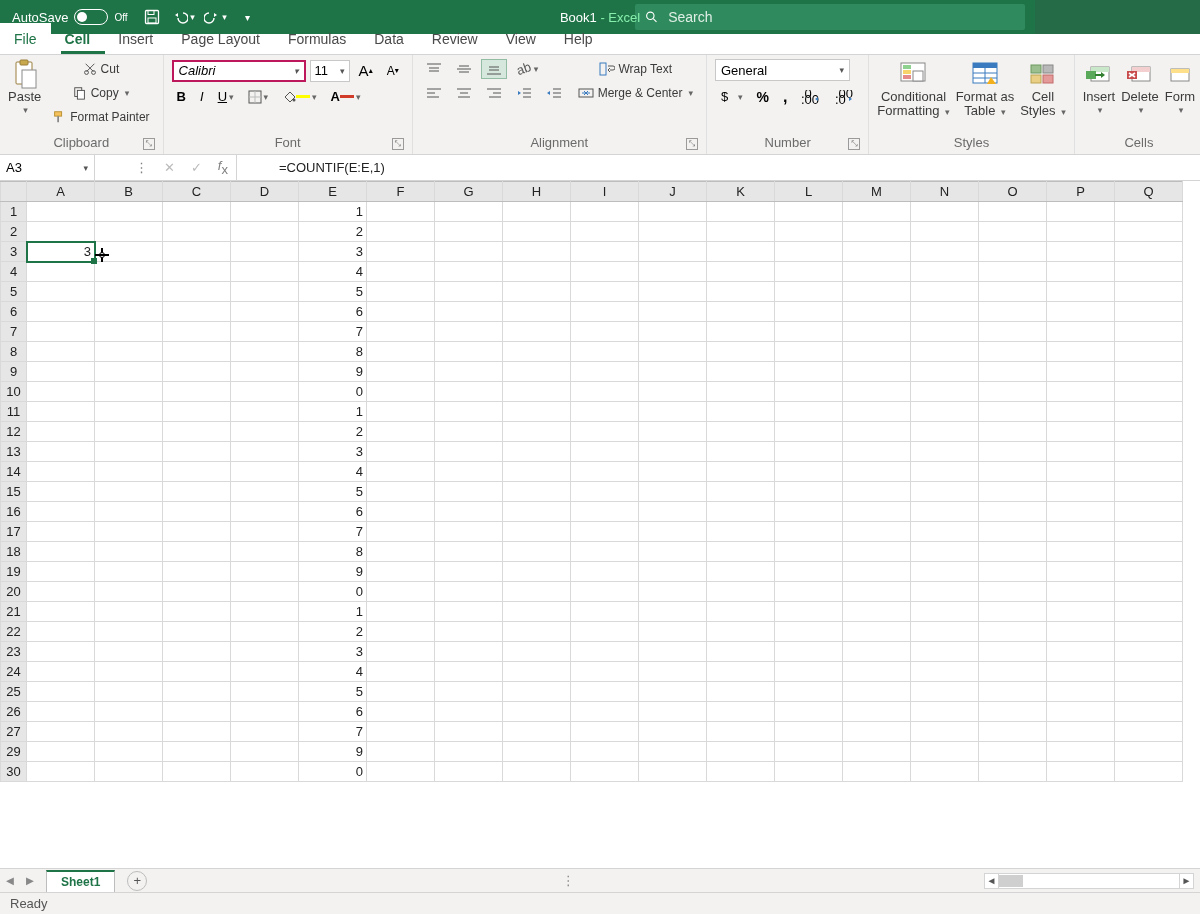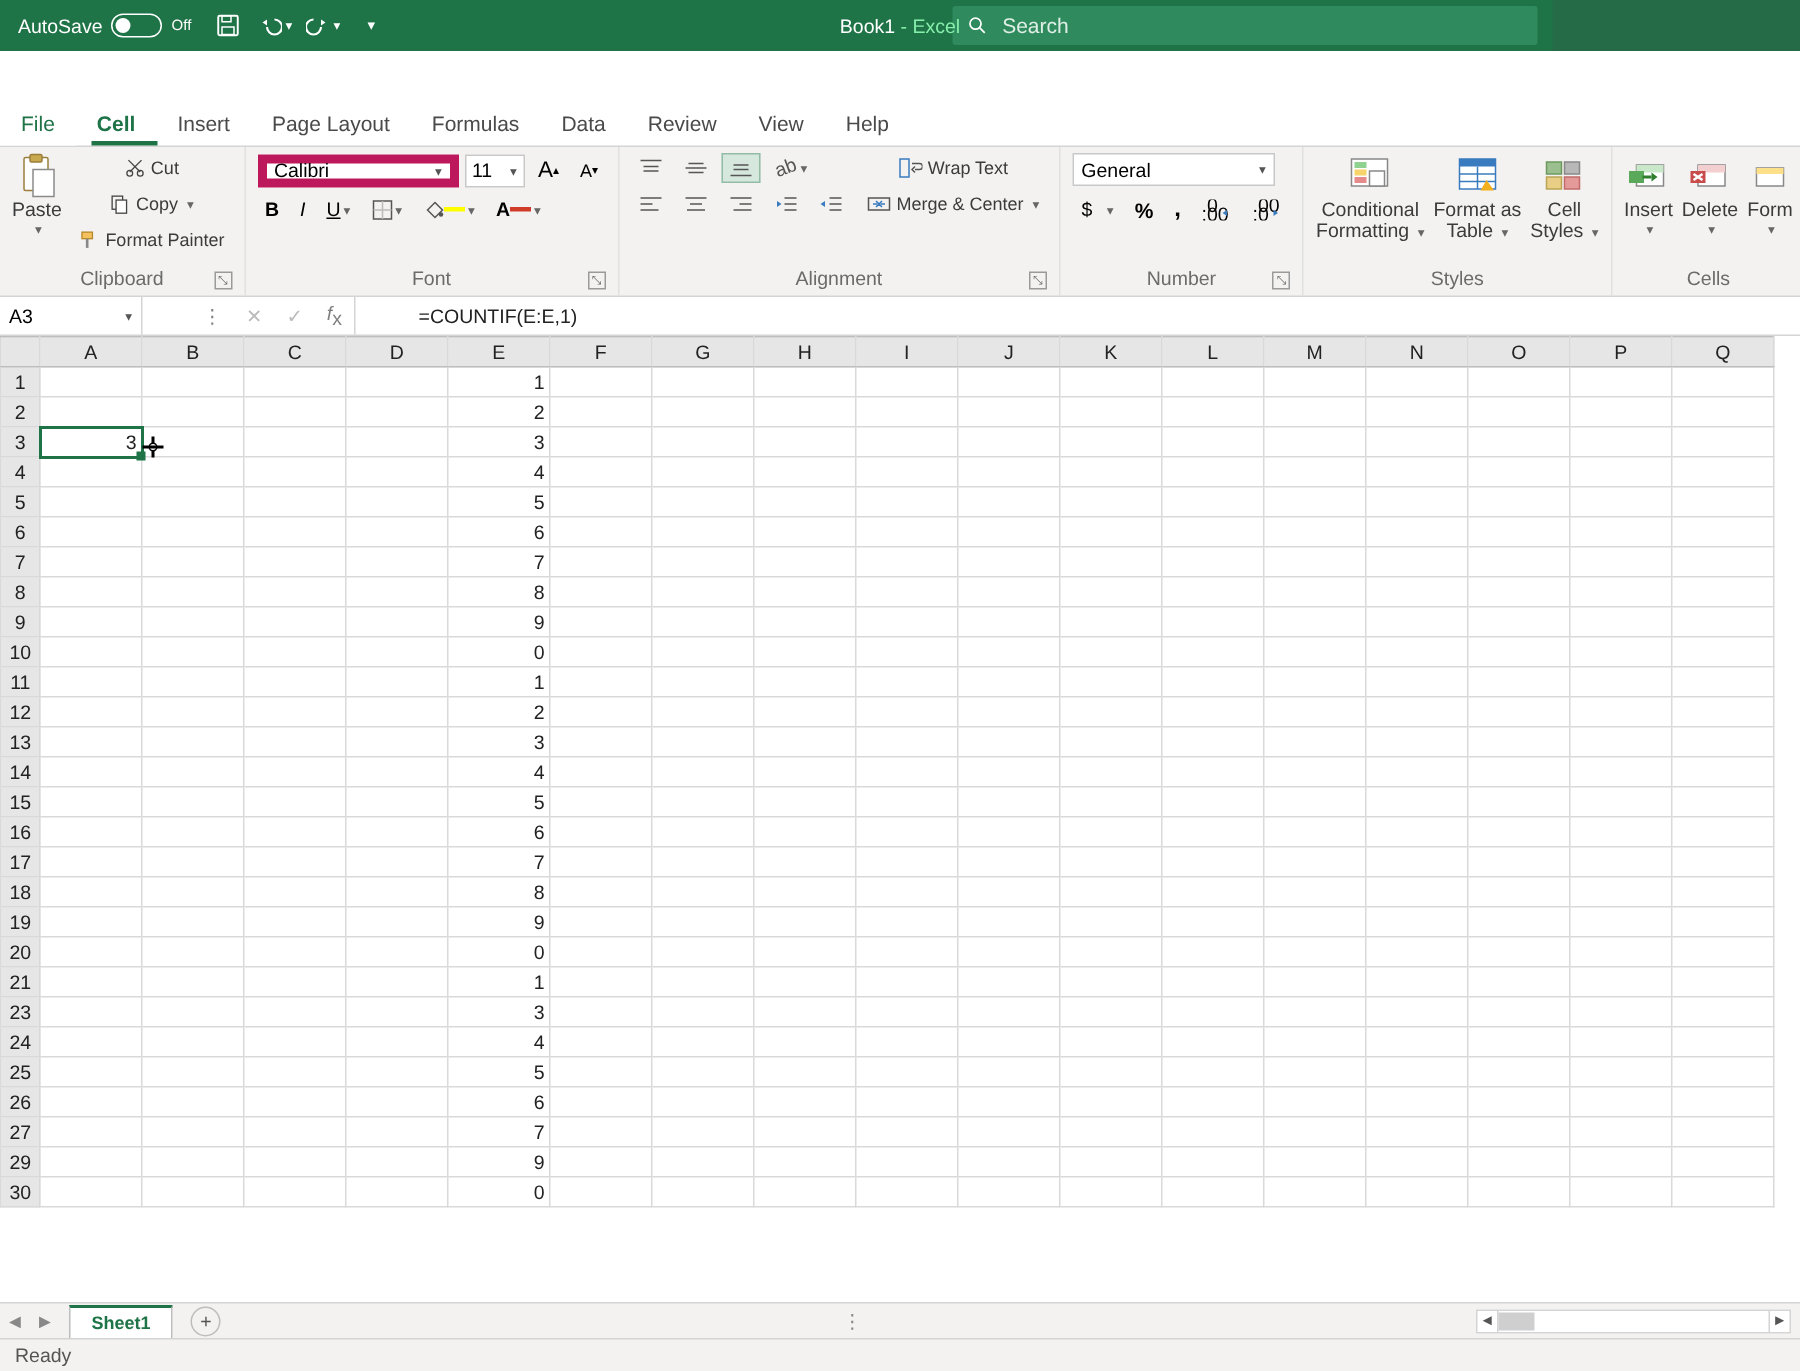--- a/index.html
+++ b/index.html
@@ -13,42 +13,42 @@
 .qat { display: flex; align-items: center; gap: 4px; }
 .qat-btn { width: 28px; height: 28px; display: flex; align-items: center; justify-content: center; color: #fff; }
 .titlebar-title { position: absolute; left: 50%; transform: translateX(-50%); color: #fff; font-size: 14px; }
 .titlebar-title .dim { color: #86efac; }
 .searchbox { margin-left: auto; background: #2f8b5d; height: 26px; width: 390px; display: flex; align-items: center; border-radius: 2px; padding: 0 10px; gap: 10px; margin-right: 10px; }
 .searchbox input { background: transparent; border: 0; outline: 0; color: #fff; width: 100%; font-size: 14px; }
 .searchbox input::placeholder { color: #dfeee6; }
 .userslot { width: 165px; height: 34px; background: #266b48; }
 
 
-.tabs { height: 21px; background: #fff; border-bottom: 1px solid #d4d4d4; display: flex; align-items: flex-end; margin-top: 43px; }
+.tabs { height: 21px; background: #fff; border-bottom: 1px solid #d4d4d4; display: flex; align-items: flex-end; }
 .tab { padding: 8px 14px 7px; color: #4a4a4a; display: flex; align-items: center; font-size: 14px; }
 .tab.file { background: #fff; color: #1e7347; font-weight: 400; }
 .tab.active { color: #1e7347; font-weight: 600; }
 .tab.active::after { content: ""; position: absolute; margin-top: 28px; height: 3px; background: #1e7347; width: 44px; }
 .tab.active-wrap { position: relative; }
 .tab.active-wrap::after { content:""; position:absolute; left:10px; right:10px; bottom:0; height:3px; background:#1e7347;}
 
 
 .ribbon { background: #f3f2f1; border-bottom: 1px solid #d4d4d4; height: 100px; display: flex; }
 .group { border-right: 1px solid #e0e0e0; padding: 4px 8px 2px; display: flex; flex-direction: column; justify-content: space-between; }
 .group-label { text-align: center; font-size: 11px; color: #6b6b6b; padding-bottom: 2px; position: relative; }
 .dlg { position: absolute; right: 0; bottom: 2px; width: 12px; height: 12px; border: 1px solid #9a9a9a; font-size: 8px; line-height: 9px; text-align: center; color: #6b6b6b; }
 .group-body { display: flex; align-items: flex-start; gap: 6px; }
 .vctrl { display: flex; flex-direction: column; align-items: center; font-size: 11px; color: #3b3b3b; gap: 2px; }
 .vctrl .lbl { line-height: 12px; text-align: center; white-space: nowrap; }
 .iconbox { width: 30px; height: 30px; display: flex; align-items: center; justify-content: center; }
 .stack { display: flex; flex-direction: column; gap: 4px; }
 .row { display: flex; align-items: center; gap: 4px; }
 .small { font-size: 12px; color: #3b3b3b; white-space: nowrap; }
 .btn { padding: 2px 4px; border: 1px solid transparent; display: flex; align-items: center; justify-content: center; }
-.fontname { width: 134px; height: 22px; border: 6px solid #be185d; background: #fff; display:flex; align-items:center; padding:0 5px; justify-content:space-between; font-size:13px;}
+.fontname { width: 134px; height: 22px; border: 2px solid #be185d; background: #fff; display:flex; align-items:center; padding:0 5px; justify-content:space-between; font-size:13px;font-style:italic;}
 .fontsize { width: 40px; height: 22px; border: 1px solid #c8c8c8; background: #fff; display:flex; align-items:center; padding:0 4px; justify-content:space-between; font-size:13px;}
 .dd { font-size: 9px; color:#555; }
 .colorbar { width: 14px; height: 3px; display:block; }
 .numfmt { width: 135px; height: 22px; border: 1px solid #c8c8c8; background: #fff; display:flex; align-items:center; padding:0 5px; justify-content:space-between; }
 
 
 .fbar { height: 26px; border-bottom: 1px solid #d4d4d4; display: flex; align-items: stretch; background: #fff; gap: 32px; }
 .namebox { width: 95px; border-right: 1px solid #d4d4d4; display:flex; align-items:center; padding:0 6px; justify-content:space-between; font-size:13px; }
 .fbtns { width: 110px; border-right: 1px solid #d4d4d4; display:flex; align-items:center; justify-content:space-around; color:#808080;}
 .finput { flex:1; display:flex; align-items:center; padding:0 10px; font-size:14px; color:#222; }
@@ -929,20 +929,40 @@
           <td></td>
           <td></td>
           <td></td>
           <td></td>
           <td></td>
           <td></td>
           <td></td>
           <td></td>
         </tr>
         <tr>
+          <th>22</th>
+          <td></td>
+          <td></td>
+          <td></td>
+          <td></td>
+          <td>2</td>
+          <td></td>
+          <td></td>
+          <td></td>
+          <td></td>
+          <td></td>
+          <td></td>
+          <td></td>
+          <td></td>
+          <td></td>
+          <td></td>
+          <td></td>
+          <td></td>
+        </tr>
+        <tr>
           <th>23</th>
           <td></td>
           <td></td>
           <td></td>
           <td></td>
           <td>3</td>
           <td></td>
           <td></td>
           <td></td>
           <td></td>

